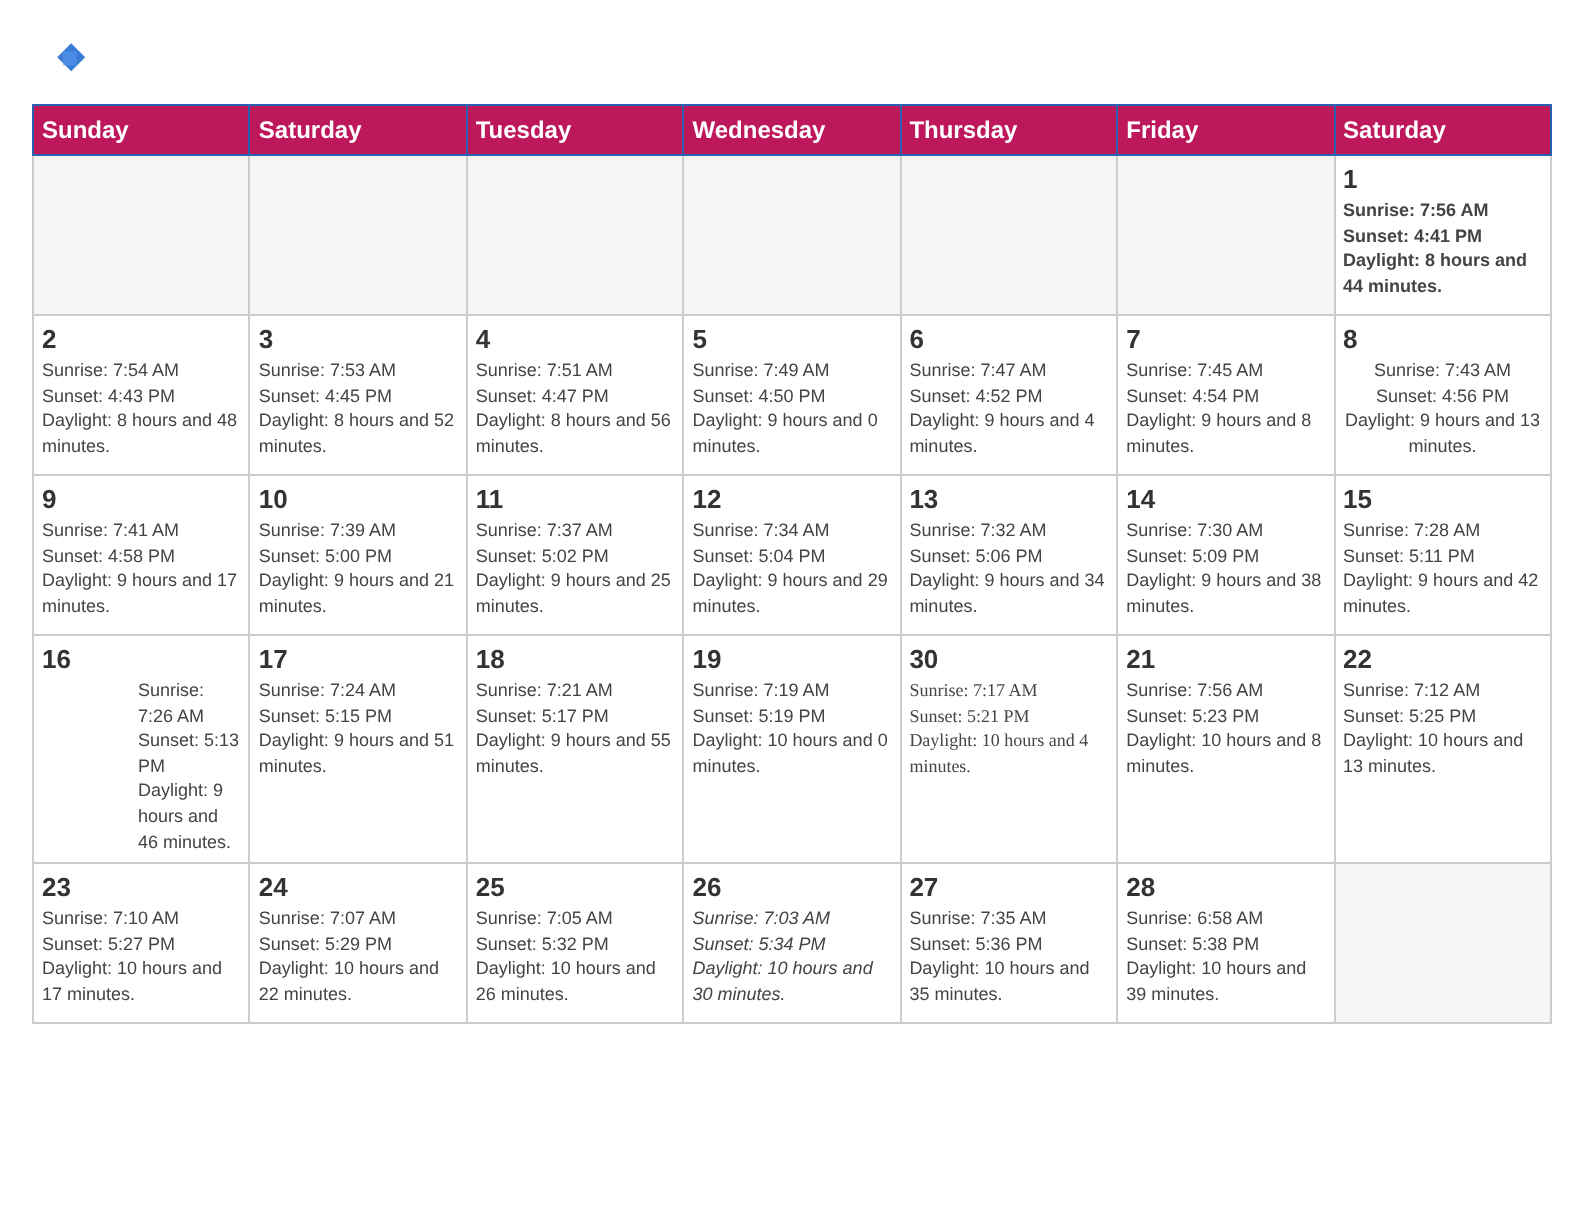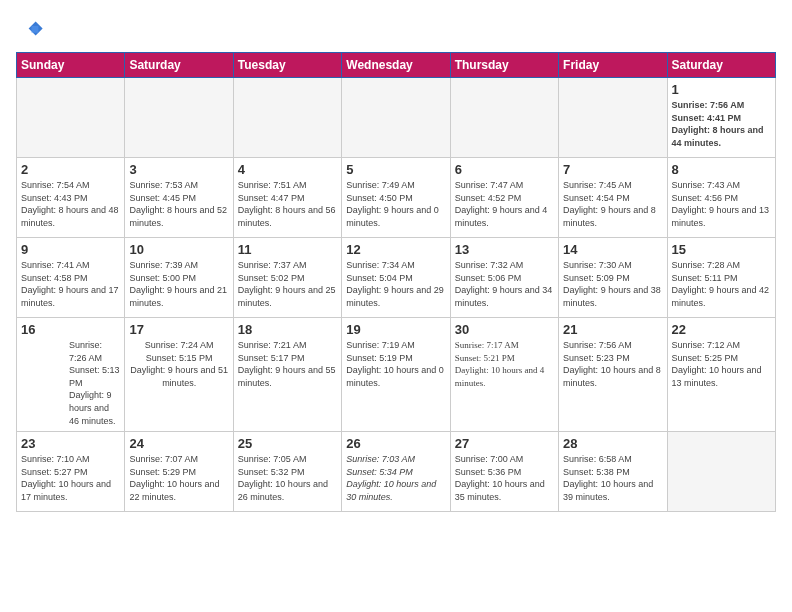--- a/index.html
+++ b/index.html
@@ -156,21 +156,21 @@
 Daylight: 9 hours and 4 minutes.</div>
         </td>
         <td>
           <span class="day-number">7</span>
           <div class="day-info" style="white-space: pre-line;">Sunrise: 7:45 AM
 Sunset: 4:54 PM
 Daylight: 9 hours and 8 minutes.</div>
         </td>
         <td>
           <span class="day-number">8</span>
-          <div class="day-info" style="white-space: pre-line;">Sunrise: 7:43 AM
+          <div class="day-info" style="white-space: pre-line; text-align: center;">Sunrise: 7:43 AM
 Sunset: 4:56 PM
 Daylight: 9 hours and 13 minutes.</div>
         </td>
       </tr>
       <tr>
         <td>
           <span class="day-number">9</span>
           <div class="day-info" style="white-space: pre-line;">Sunrise: 7:41 AM
 Sunset: 4:58 PM
 Daylight: 9 hours and 17 minutes.</div>
@@ -214,21 +214,21 @@
       </tr>
       <tr>
         <td>
           <span class="day-number">16</span>
           <div class="day-info" style="white-space: pre-line; margin-left: 48px;">Sunrise: 7:26 AM
 Sunset: 5:13 PM
 Daylight: 9 hours and 46 minutes.</div>
         </td>
         <td>
           <span class="day-number">17</span>
-          <div class="day-info" style="white-space: pre-line; text-align: center;">Sunrise: 7:24 AM
+          <div class="day-info" style="white-space: pre-line;">Sunrise: 7:24 AM
 Sunset: 5:15 PM
 Daylight: 9 hours and 51 minutes.</div>
         </td>
         <td>
           <span class="day-number">18</span>
           <div class="day-info" style="white-space: pre-line;">Sunrise: 7:21 AM
 Sunset: 5:17 PM
 Daylight: 9 hours and 55 minutes.</div>
         </td>
         <td>
@@ -276,21 +276,21 @@
 Daylight: 10 hours and 26 minutes.</div>
         </td>
         <td>
           <span class="day-number">26</span>
           <div class="day-info" style="white-space: pre-line; font-style: italic;">Sunrise: 7:03 AM
 Sunset: 5:34 PM
 Daylight: 10 hours and 30 minutes.</div>
         </td>
         <td>
           <span class="day-number">27</span>
-          <div class="day-info" style="white-space: pre-line;">Sunrise: 7:00 AM
+          <div class="day-info" style="white-space: pre-line;">Sunrise: 7:35 AM
 Sunset: 5:36 PM
 Daylight: 10 hours and 35 minutes.</div>
         </td>
         <td>
           <span class="day-number">28</span>
           <div class="day-info" style="white-space: pre-line;">Sunrise: 6:58 AM
 Sunset: 5:38 PM
 Daylight: 10 hours and 39 minutes.</div>
         </td>
         <td class="empty"></td>

